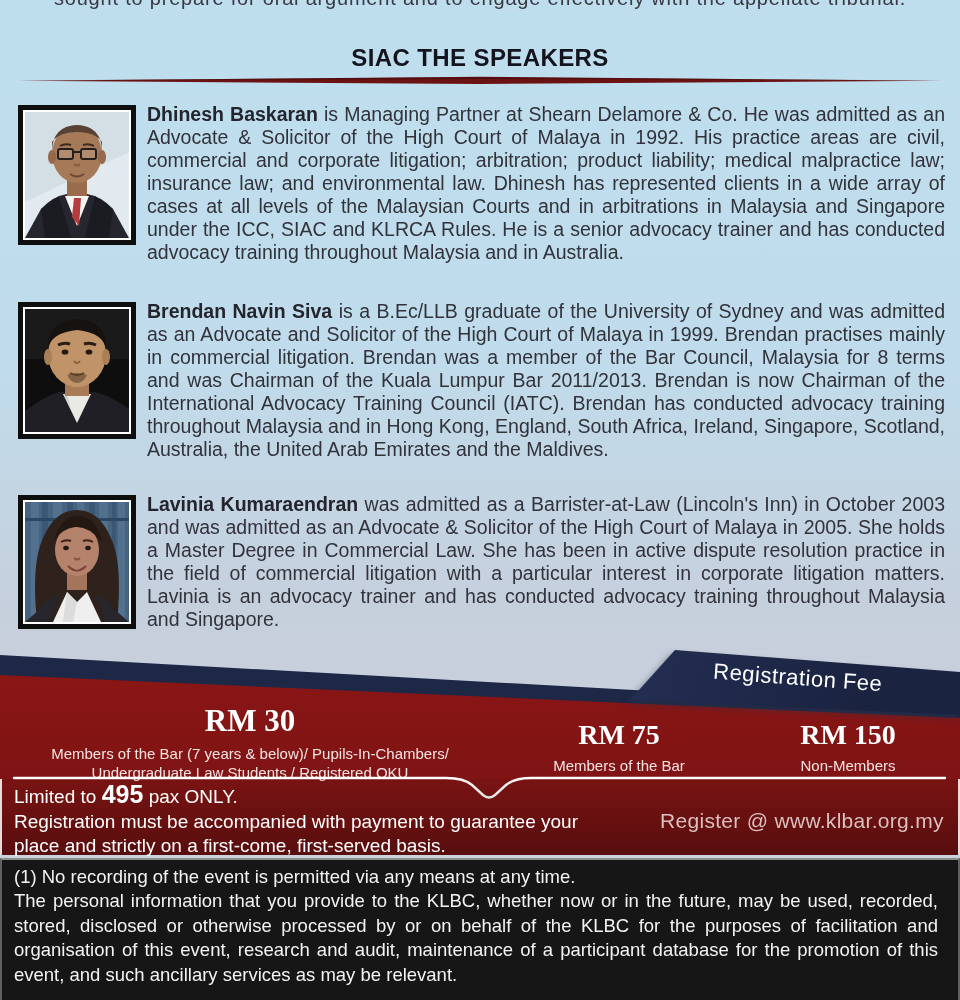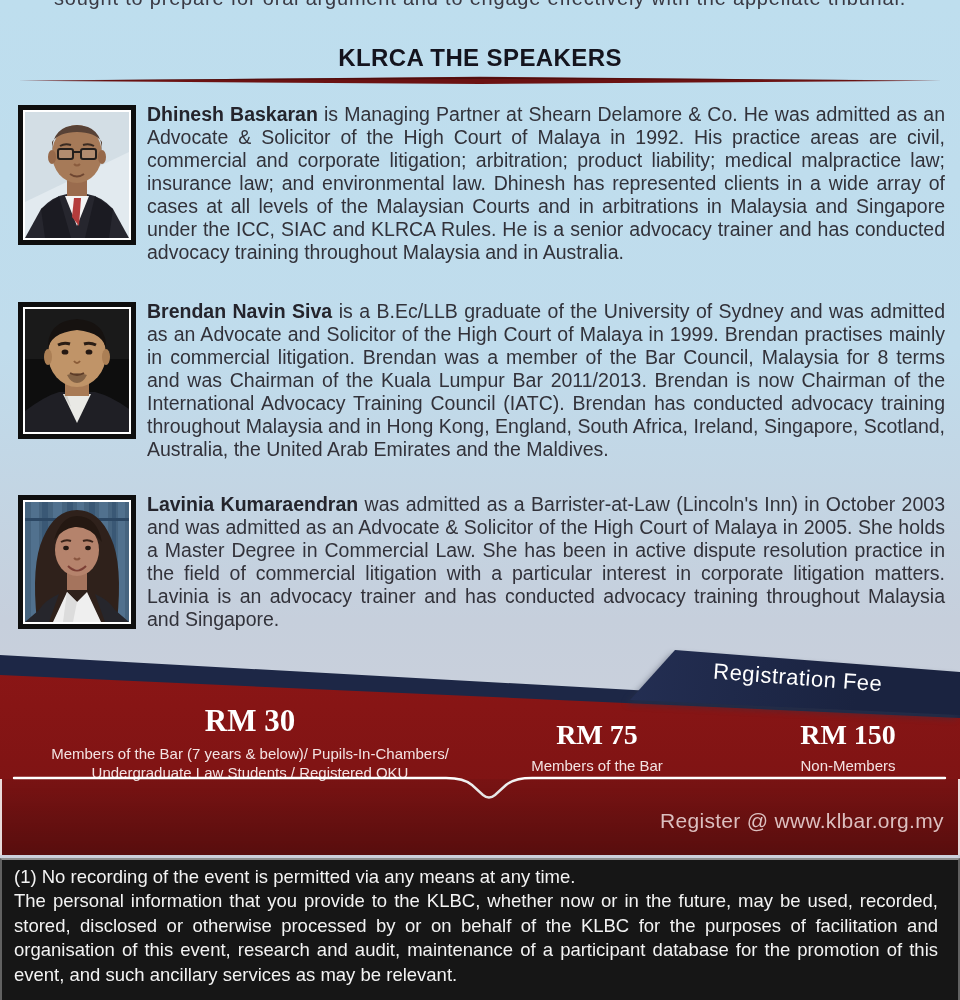--- a/index.html
+++ b/index.html
@@ -29,21 +29,21 @@
   .ribbon-wrap{position:absolute;top:643px;left:615px;width:345px;height:78px;
     filter:drop-shadow(-4px 4px 3px rgba(45,50,70,.45));}
   .ribbon{width:100%;height:100%;background:linear-gradient(100deg,#242f54 0%,#1a2340 70%);
     clip-path:polygon(15px 57px,60px 7px,345px 29px,345px 72px);}
   .ribbon-label{position:absolute;left:98px;top:25px;width:250px;transform:rotate(4.3deg);
     color:#ffffff;font-size:22px;letter-spacing:.5px;white-space:nowrap;}
   .tier{position:absolute;text-align:center;color:#ffffff;}
   .tier .price{font-family:"Liberation Serif",serif;font-weight:bold;}
   .tier .aud{color:#f3e3e3;font-size:15px;line-height:19px;margin-top:5px;}
   .tier1{top:703px;left:30px;width:440px;} .tier1 .price{font-size:31px;}
-  .tier2{top:719px;left:464px;width:266px;} .tier2 .price{font-size:28px;}
+  .tier2{top:719px;left:486px;width:266px;} .tier2 .price{font-size:28px;}
   .tier3{top:719px;left:748px;width:200px;} .tier3 .price{font-size:28px;}
   .notch{position:absolute;top:776px;left:12px;}
   
   .limited{position:absolute;top:779px;left:0;width:960px;height:76px;box-sizing:border-box;
     background:linear-gradient(180deg,rgba(0,0,0,.05),rgba(0,0,0,.28));
     border-left:2px solid rgba(255,255,255,.85);border-right:2px solid rgba(255,255,255,.85);}
   .limited-text{position:absolute;left:12px;top:3px;width:610px;color:#ffffff;
     font-size:19px;line-height:24.5px;}
   .limited-text .count{font-weight:bold;font-size:25px;}
   .register{position:absolute;left:658px;top:30px;color:#dcbfbf;font-size:21px;letter-spacing:.3px;}
@@ -54,21 +54,21 @@
   .footer p{margin:0;}
   .footer .just{text-align:justify;}
 </style>
 </head>
 <body>
 
 <div class="page">
 
   <div class="top-clip">sought to prepare for oral argument and to engage effectively with the appellate tribunal.</div>
 
-  <div class="heading">KLRCA THE SPEAKERS</div>
+  <div class="heading">SIAC THE SPEAKERS</div>
 
   <svg class="divider" width="924" height="10" viewBox="0 0 924 10">
     <polygon points="0,4.8 462,0.8 924,4.8 462,8" fill="#6b1212"></polygon>
     <polygon points="40,4.2 462,1.2 884,4.2 462,3" fill="#3a0c0c" opacity="0.6"></polygon>
   </svg>
 
   <div class="bio bio1">
     <div class="photo">
       <svg width="104" height="126" viewBox="0 0 104 126">
         <rect width="104" height="126" fill="#e2eaef"></rect>
@@ -176,20 +176,24 @@
   <div class="tier tier3">
     <div class="price">RM 150</div>
     <div class="aud">Non-Members</div>
   </div>
 
   <svg class="notch" width="936" height="26" viewBox="0 0 936 26">
     <path d="M2,2 H434 Q452,2 460,9 L471,19 Q477,24 483,19 L494,9 Q502,2 520,2 H933" fill="none" stroke="#ffffff" stroke-width="2.4" stroke-linecap="round"></path>
   </svg>
 
   <div class="limited">
+    <div class="limited-text">
+      <span>Limited to </span><span class="count">495</span><span> pax ONLY.</span><br>
+      <span>Registration must  be accompanied with payment to guarantee your place and strictly on a first-come, first-served basis.</span>
+    </div>
     <div class="register">Register @ www.klbar.org.my</div>
   </div>
 
   <div class="footer">
     <p>(1) No recording of the event is permitted via any means at any time.</p>
     <p class="just">The personal information that you provide to the KLBC, whether now or in the future, may be used, recorded, stored, disclosed or otherwise processed by or on behalf of the KLBC for the purposes of facilitation and organisation of this event, research and audit, maintenance of a participant database for the promotion of this event, and such ancillary services as may be relevant.</p>
   </div>
 
 </div>
 

